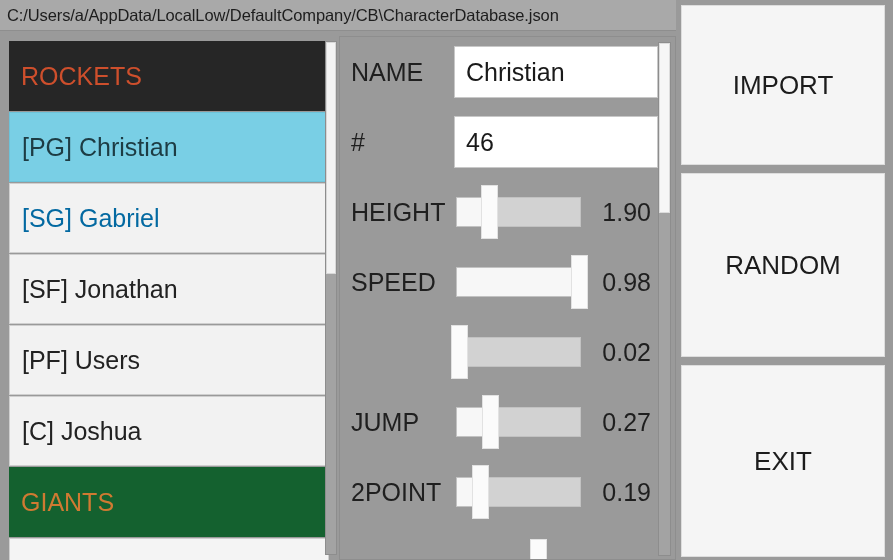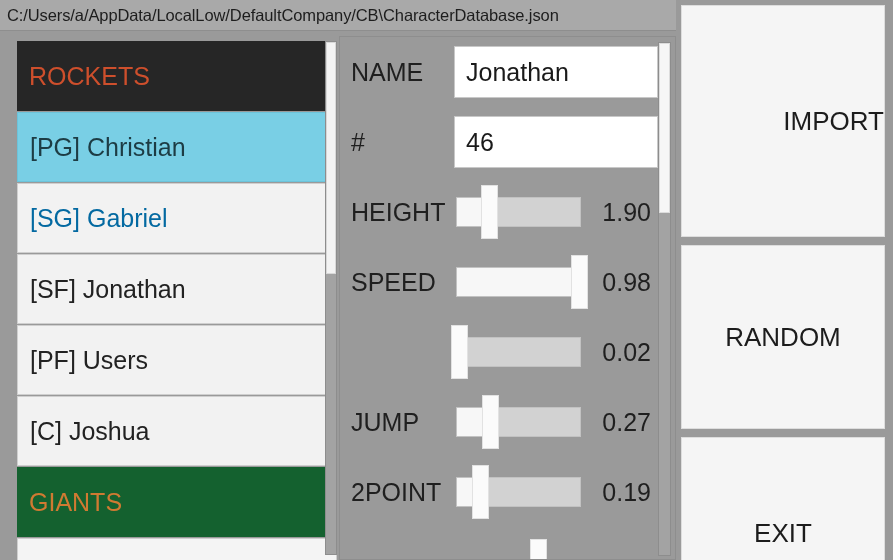--- a/index.html
+++ b/index.html
@@ -21,21 +21,21 @@
   }
   .pathbar .ptxt{
     font-size:16.5px;color:#1d1d1d;white-space:nowrap;letter-spacing:-0.1px;
   }
   .pathbar-right-stub{
     position:absolute;left:676px;top:0;width:217px;height:31px;background:#9a9a9a;
   }
 
   
   .listpanel{
-    position:absolute;left:12px;top:36px;width:338px;height:524px;
+    position:absolute;left:4px;top:36px;width:338px;height:524px;
     background:#9a9a9a;box-sizing:border-box;
     padding:5px 5px 0 5px;
     overflow:hidden;
   }
   .listviewport{
     position:relative;width:320px;height:519px;overflow:hidden;
   }
   .row{
     box-sizing:border-box;width:320px;height:70px;
     display:flex;align-items:center;
@@ -182,21 +182,21 @@
   <div class="vscroll-list">
     <div class="track"></div>
     <div class="thumb"></div>
   </div>
 
   <div class="centerpanel">
     <div id="editor-body">
         <div class="fieldrow">
           <span class="flabel" style="position: absolute; left: 11px; top: 50%; transform: translateY(-50%);">NAME</span>
           <div class="textinput" style="left: 114px; width: 204px;">
-            <span>Jonathan</span>
+            <span>Christian</span>
           </div>
         </div>
         <div class="fieldrow">
           <span class="flabel" style="position: absolute; left: 11px; top: 50%; transform: translateY(-50%);">#</span>
           <div class="textinput" style="left: 114px; width: 204px;">
             <span>46</span>
           </div>
         </div>
         <div class="sliderrow">
           <span class="flabel">HEIGHT</span>
@@ -239,21 +239,21 @@
         </div>
       </div>
     <div class="bottom-stub-handle"></div>
     <div class="vscroll-center">
       <div class="track"></div>
       <div class="thumb"></div>
     </div>
   </div>
 
   <div class="btnpanel" id="btnpanel">
-      <div class="bigbtn" style="height: 232px; justify-content: flex-end;">
+      <div class="bigbtn" style="height: 160px;">
         <span>IMPORT</span>
       </div>
       <div class="bigbtn" style="height: 184px;">
         <span>RANDOM</span>
       </div>
       <div class="bigbtn" style="height: 192px;">
         <span>EXIT</span>
       </div>
     </div>
 

